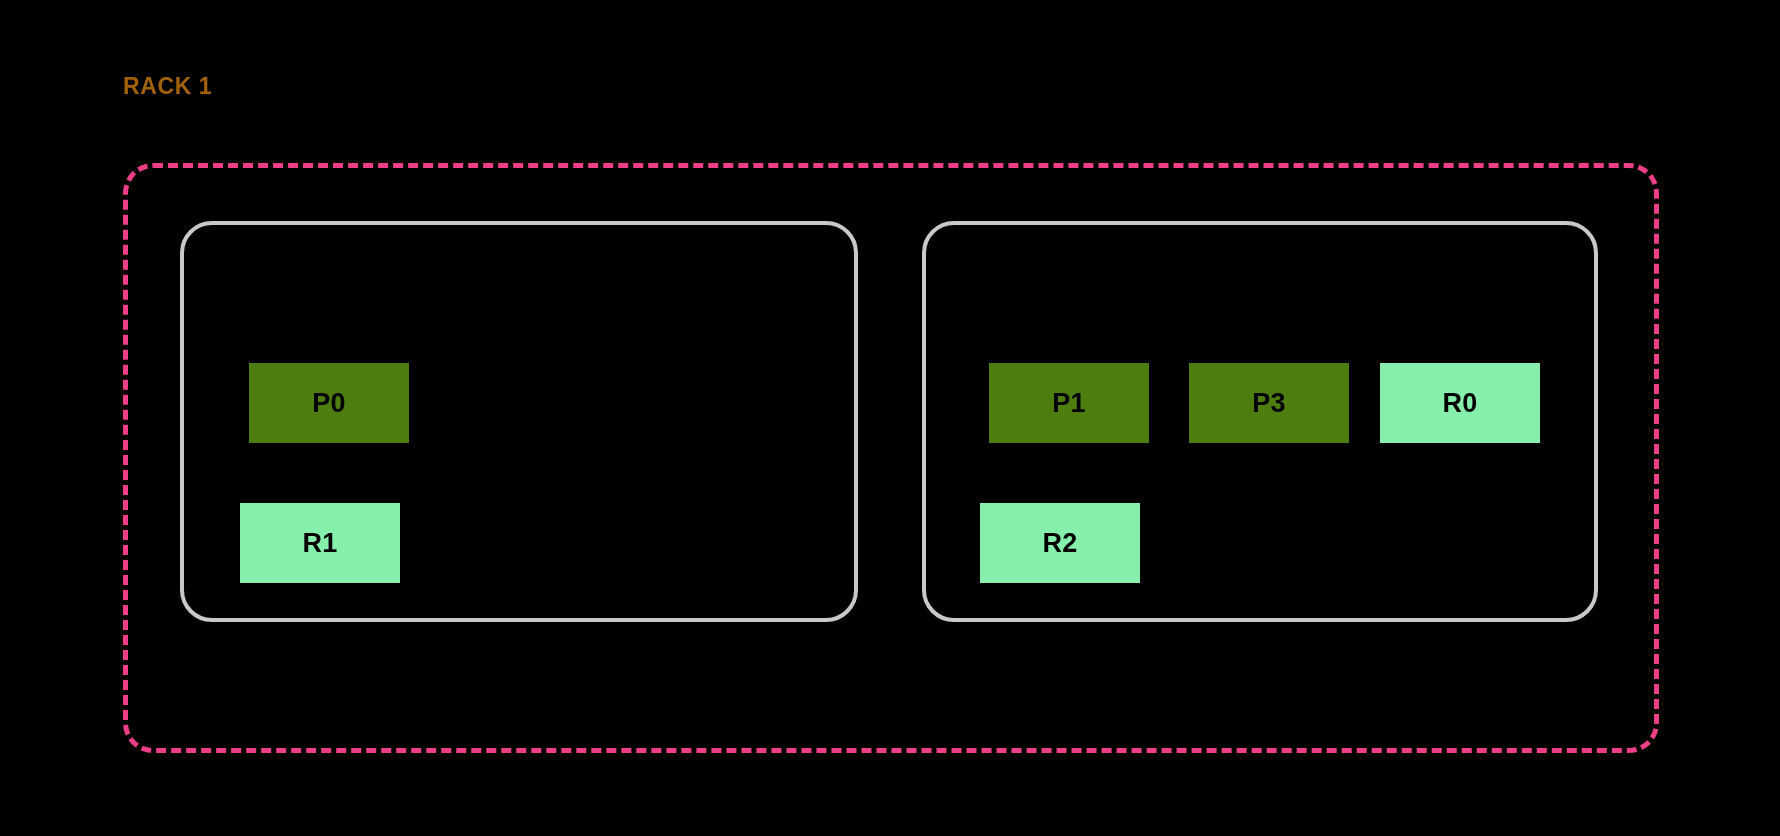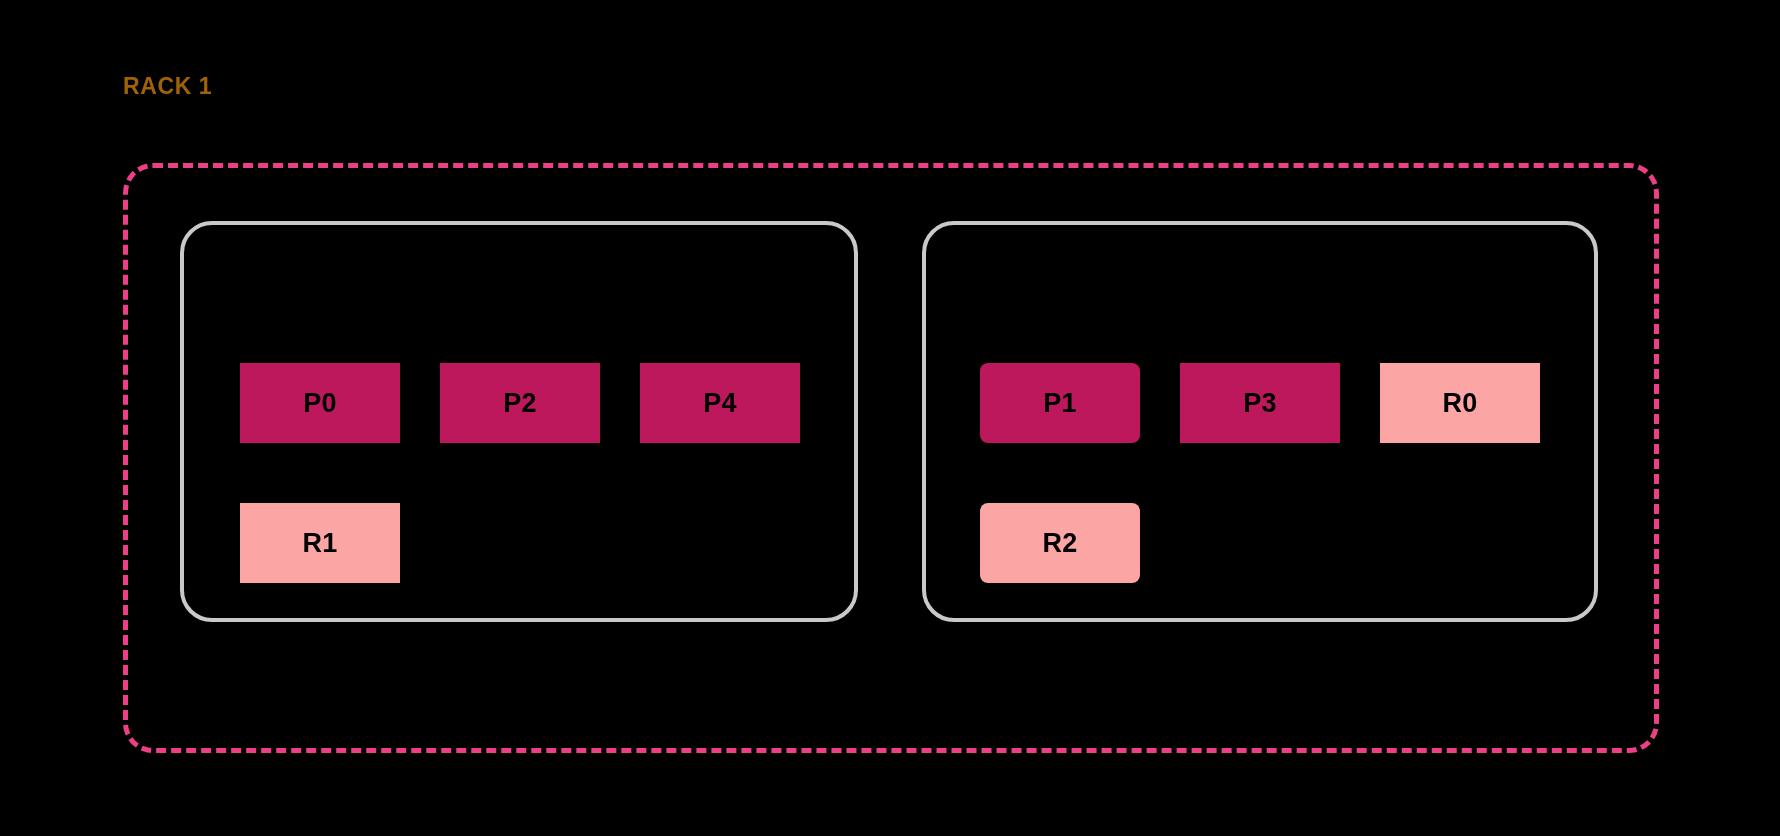--- a/index.html
+++ b/index.html
@@ -63,50 +63,48 @@
     display: flex;
     align-items: center;
     justify-content: center;
     font-size: 27px;
     font-weight: bold;
     color: #000000;
     letter-spacing: 0.3px;
     box-sizing: border-box;
     line-height: 1;
   }
-  .chip.primary { background: #be185d; }
-  .chip.replica { background: #fca5a5; }
+  .chip.primary { background: #4d7c0f; margin-left: 9px; }
+  .chip.replica { background: #86efac; }
 
   
   .row-primary { top: 363px; }
   .row-replica { top: 503px; }
 
   
   .col-l0 { left: 240px; }
   .col-l1 { left: 440px; }
   .col-l2 { left: 640px; }
   
-  .col-r0 { left: 980px; border-radius: 8px; }
+  .col-r0 { left: 980px; }
   .col-r1 { left: 1180px; }
   .col-r2 { left: 1380px; }
 </style>
 </head>
 <body>
 
 <div id="stage">
 
   <div class="rack-label">RACK 1</div>
 
   <div class="rack-boundary"></div>
 
   <div class="node-box node-left"></div>
 
   <div class="chip primary row-primary col-l0">P0</div>
-  <div class="chip primary row-primary col-l1">P2</div>
-  <div class="chip primary row-primary col-l2">P4</div>
 
   <div class="chip replica row-replica col-l0">R1</div>
 
   <div class="node-box node-right"></div>
 
   <div class="chip primary row-primary col-r0">P1</div>
   <div class="chip primary row-primary col-r1">P3</div>
   <div class="chip replica row-primary col-r2">R0</div>
 
   <div class="chip replica row-replica col-r0">R2</div>

